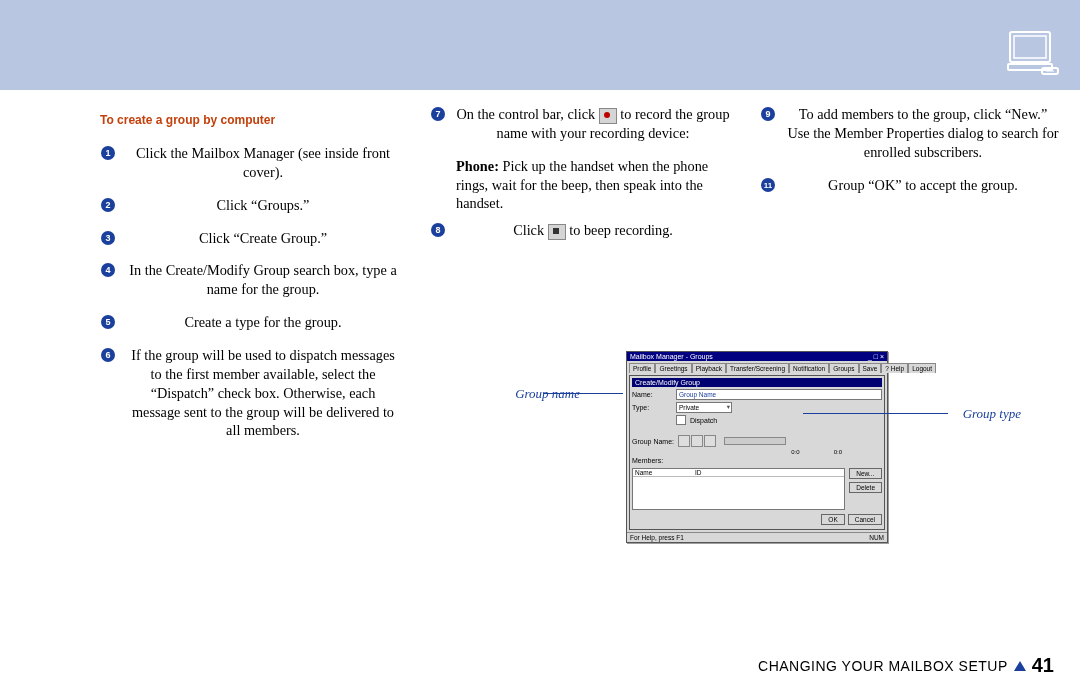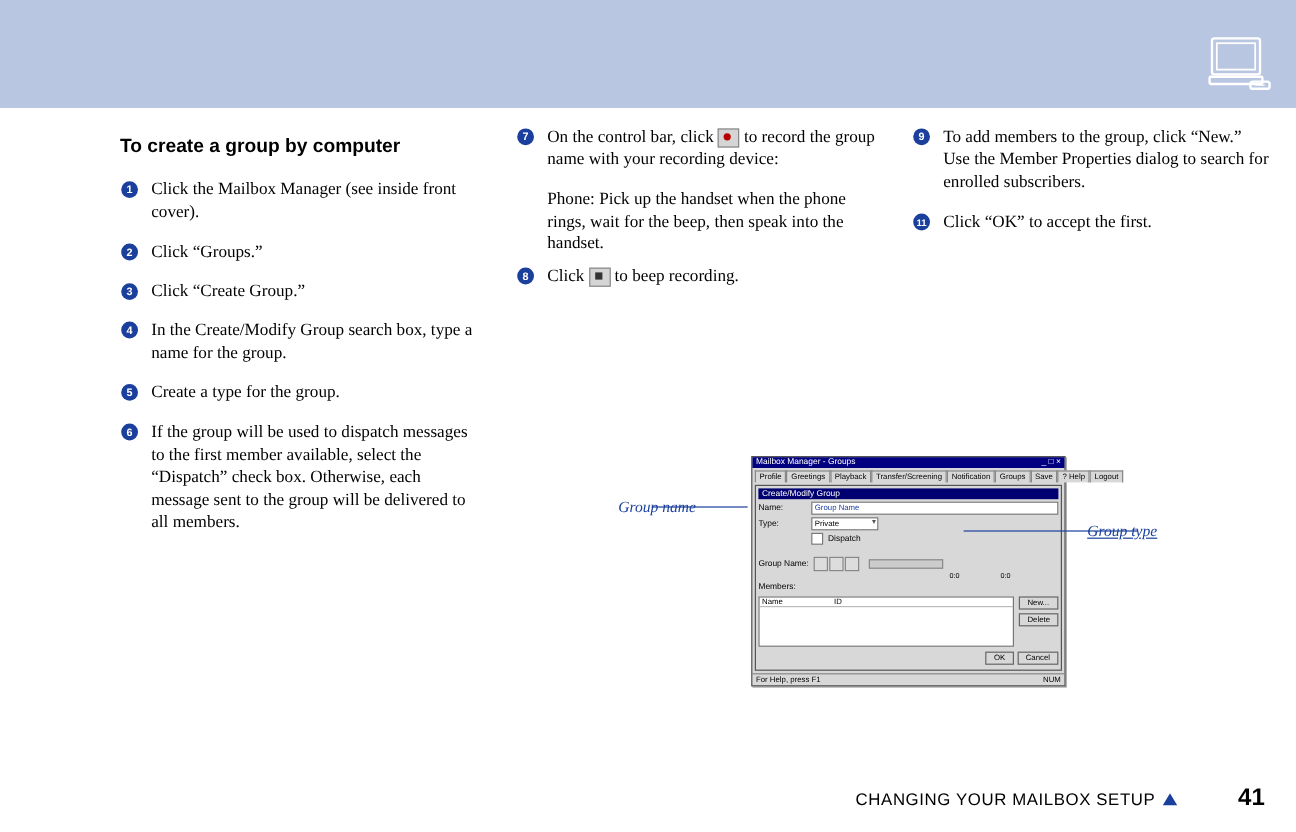--- a/index.html
+++ b/index.html
@@ -37,40 +37,40 @@
   .col {
     flex: 1;
     font-size: 14.3px;
     line-height: 1.32;
     color: #000;
   }
   .col1 { flex: 0 0 300px; }
   .col2 { flex: 0 0 300px; }
   .col3 { flex: 1; }
   h3.section-title {
-    color: #000000;
+    color: #c2410c;
     font-family: Arial, Helvetica, sans-serif;
     font-weight: bold;
-    font-size: 16px;
+    font-size: 12px;
     margin: 8px 0 16px 0;
     line-height: 1.25;
   }
   .step {
     display: flex;
     align-items: flex-start;
     margin-bottom: 8px;
   }
   .step .num {
     flex: 0 0 20px;
     margin-right: 6px;
     margin-top: 1px;
   }
   .step .num svg { display: block; }
   .step .txt { flex: 1; }
-  .step .txt p { margin: 0 0 6px 0; }
+  .step .txt p { margin: 0 0 6px 0; text-align: center; }
   .para-continue { margin-left: 26px; margin-bottom: 8px; }
   .para-continue p { margin: 0 0 6px 0; }
   .inline-icon {
     display: inline-block;
     width: 16px; height: 14px;
     border: 1px solid #888;
     background: #d5d5d5;
     vertical-align: middle;
     position: relative;
   }
@@ -82,40 +82,40 @@
     background: #b00;
     border-radius: 50%;
   }
   .inline-icon.stop::after {
     content: "";
     position: absolute;
     left: 4px; top: 3px;
     width: 6px; height: 6px;
     background: #333;
   }
-  b { font-weight: normal; }
+  b { font-weight: bold; }
 
   
   .figure-wrap {
     position: absolute;
     left: 580px;
-    top: 380px;
+    top: 351px;
     width: 280px;
     padding-left: 46px;
   }
   .callout {
     position: absolute;
     font-style: italic;
     color: #1a3f9c;
     font-family: 'Times New Roman', serif;
     font-size: 13px;
     white-space: nowrap;
   }
   .callout.left { left: -110px; top: 35px; width: 110px; text-align: right; }
-  .callout.right { right: -115px; top: 55px; width: 115px; text-align: left; text-decoration: underline; }
+  .callout.right { right: -115px; top: 55px; width: 115px; text-align: right; }
   .callout-line {
     position: absolute;
     height: 0;
     border-top: 1px solid #1a3f9c;
   }
   .callout-line.l1 { left: -37px; top: 42px; width: 80px; }
   .callout-line.l2 { right: -42px; top: 62px; width: 145px; }
 
   .dlg {
     width: 260px;
@@ -190,21 +190,20 @@
   .footer .tri {
     width: 0; height: 0;
     border-left: 6px solid transparent;
     border-right: 6px solid transparent;
     border-bottom: 10px solid #1a3f9c;
   }
   .footer .pg {
     font-family: Arial, sans-serif;
     font-weight: bold;
     font-size: 20px;
-    margin-left: 45px;
   }
 </style>
 </head>
 <body>
 
 <div class="header-band">
   <svg class="monitor-icon" viewBox="0 0 54 46">
     <rect x="4" y="2" width="40" height="30" rx="2" fill="none" stroke="#fff" stroke-width="2"></rect>
     <rect x="8" y="6" width="32" height="22" fill="none" stroke="#fff" stroke-width="1.5"></rect>
     <rect x="2" y="34" width="44" height="6" rx="1" fill="none" stroke="#fff" stroke-width="2"></rect>
@@ -335,21 +334,21 @@
 
 
     <div class="step">
       <span class="num">
         <svg width="16" height="16">
             <circle cx="8" cy="8" r="7" fill="#1a3f9c"></circle>
             <text x="8" y="11" text-anchor="middle" fill="#fff" font-size="8" font-family="Arial" font-weight="bold">11</text>
           </svg>
       </span>
       <div class="txt">
-          <p>Click “OK” to accept the first.</p>
+          <p>Group “OK” to accept the group.</p>
         </div>
     </div>
 
   </div>
 
 </div>
 
 <div class="figure-wrap">
   <div class="callout left">Group name</div>
   <div class="callout-line l1"></div>

